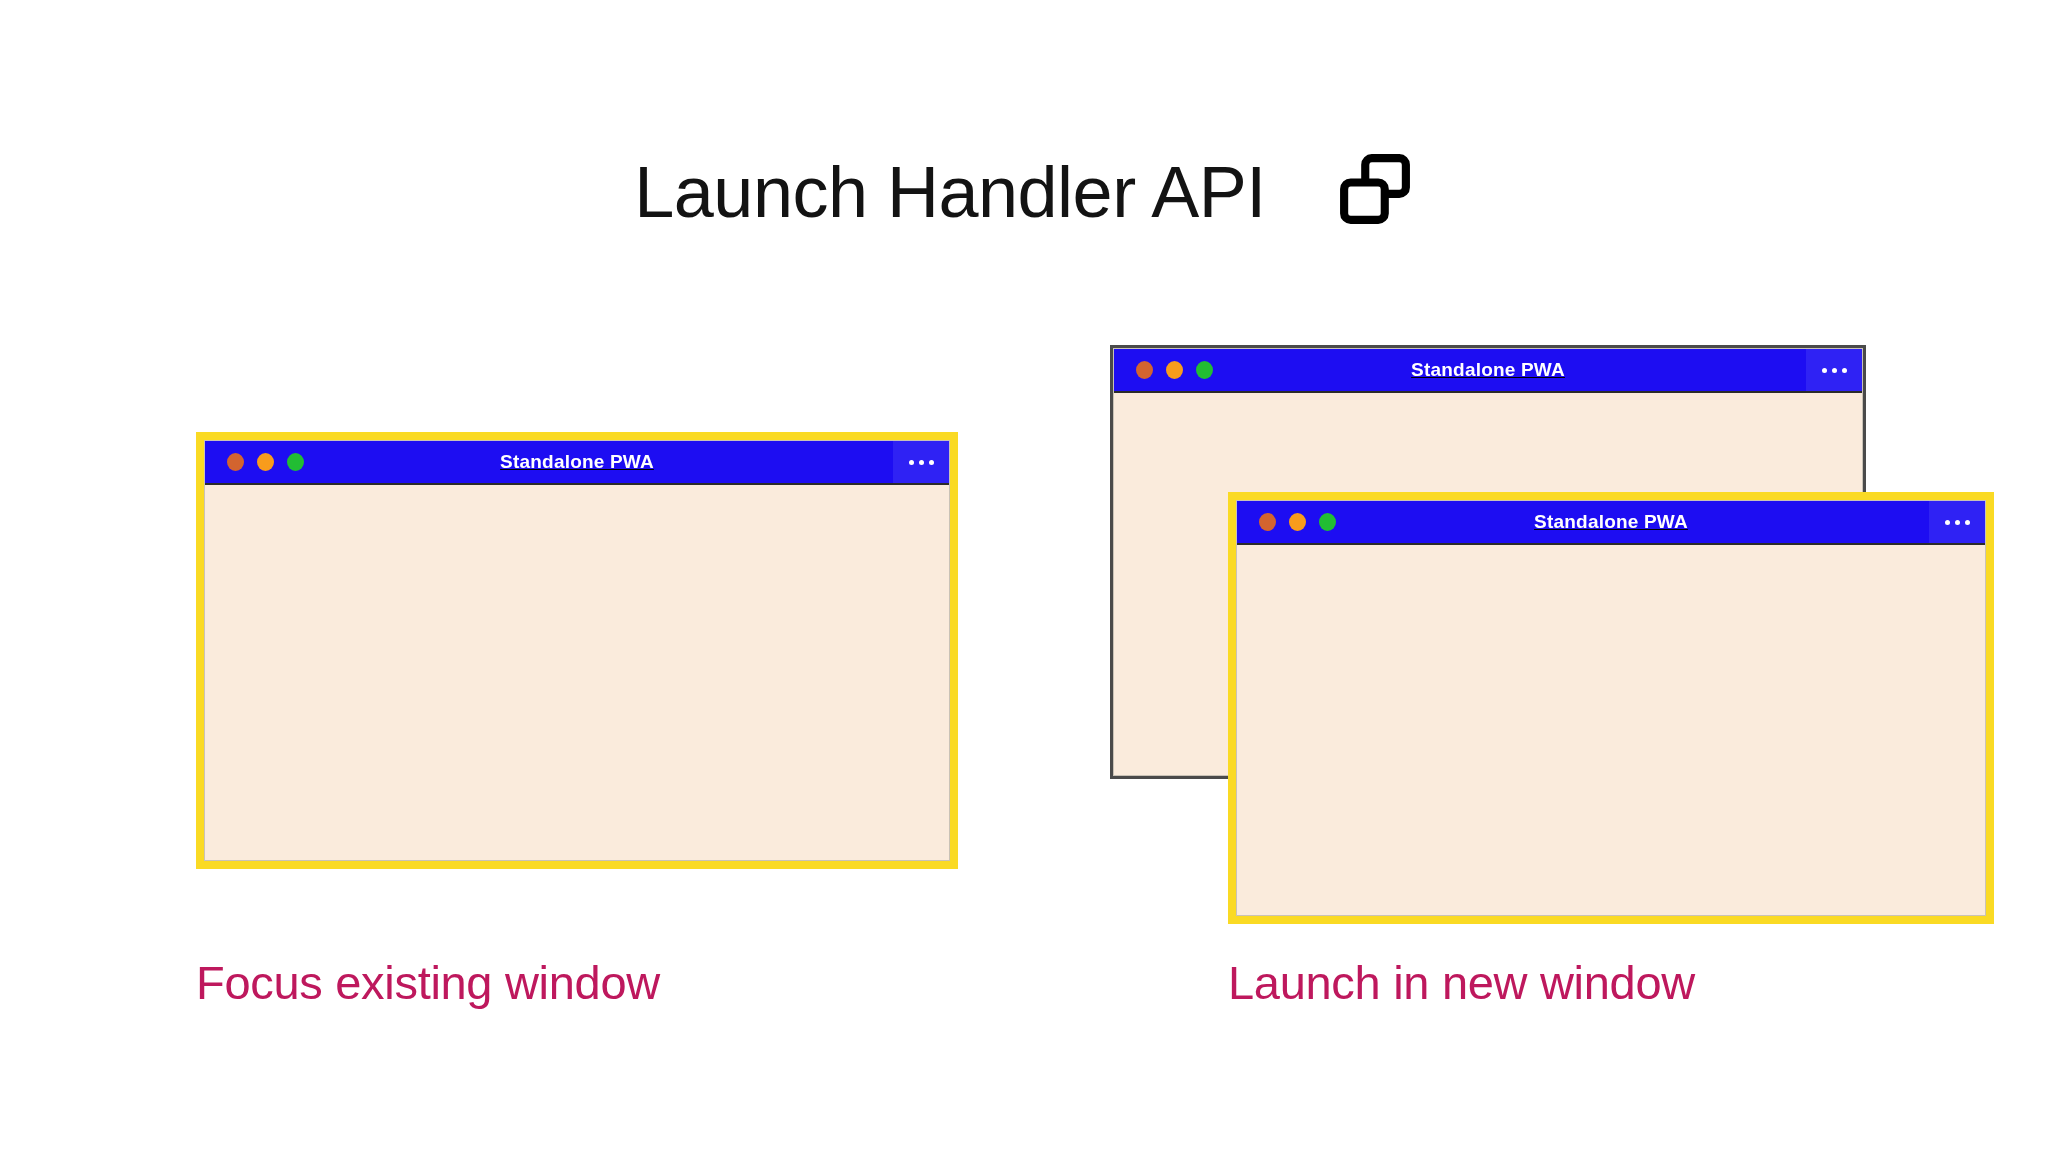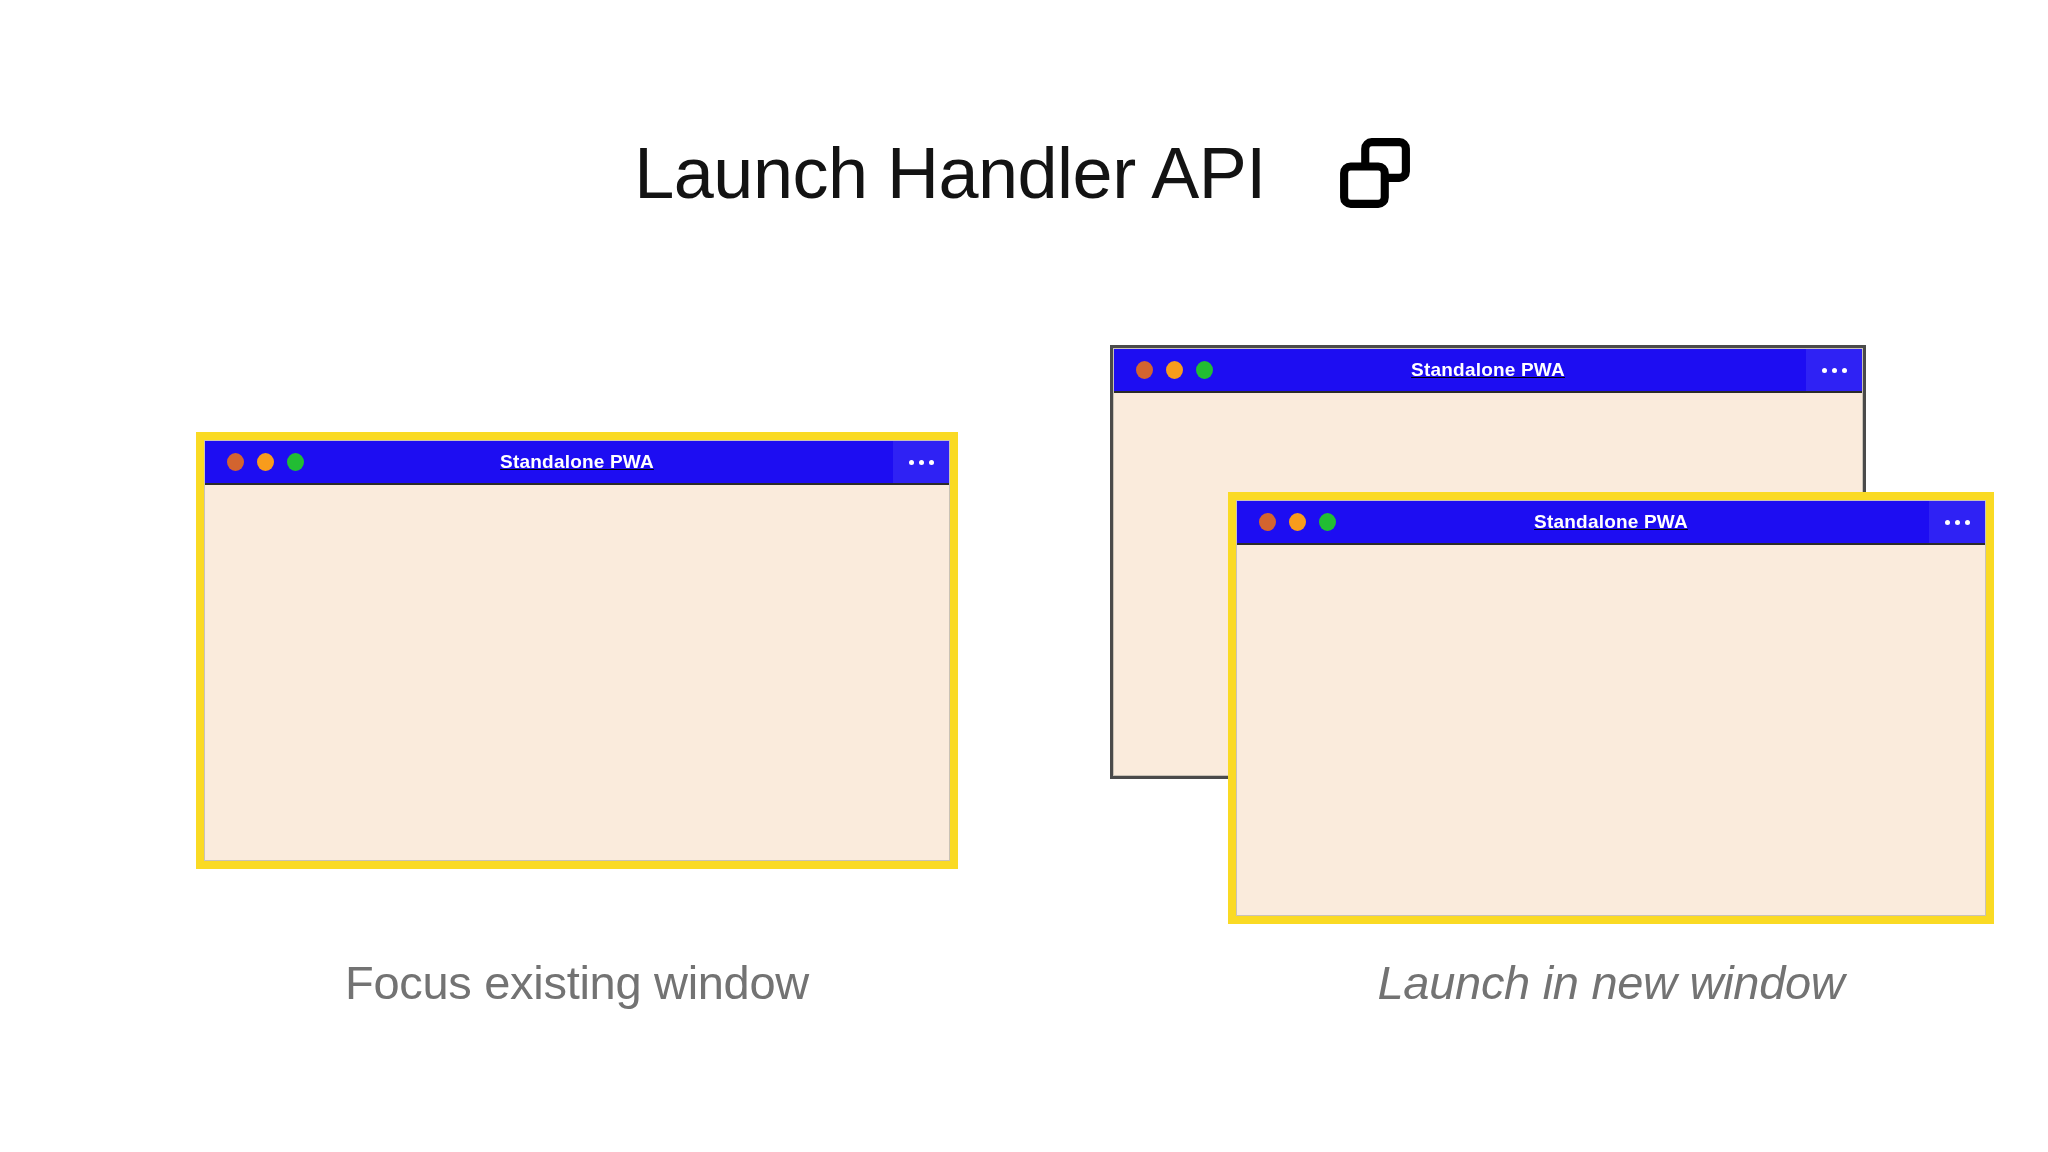--- a/index.html
+++ b/index.html
@@ -20,21 +20,21 @@
   }
 
   
   .header {
     position: absolute;
     left: 0;
     top: 118px;
     width: 2048px;
     height: 110px;
     display: flex;
-    align-items: center;
+    align-items: flex-end;
     justify-content: center;
     gap: 70px;
   }
 
   .header-title {
     font-size: 72px;
     font-weight: 400;
     color: #131313;
     letter-spacing: -0.5px;
     line-height: 1;
@@ -163,37 +163,36 @@
     top: 492px;
     width: 766px;
     height: 432px;
   }
 
   
   .caption {
     position: absolute;
     font-size: 47px;
     font-weight: 400;
-    color: #737373;
+    color: #be185d;
     letter-spacing: -0.3px;
     white-space: nowrap;
-    text-align: center;
+    text-align: left;
   }
 
   #caption-focus {
     left: 196px;
     top: 955px;
     width: 762px;
   }
 
   #caption-new {
     left: 1228px;
     top: 955px;
     width: 766px;
-    font-style: italic;
   }
 </style>
 </head>
 <body>
 
 <div id="page">
 
   <div class="header">
     <div class="header-title">Launch Handler API</div>
     <span class="windows-icon-wrap">

